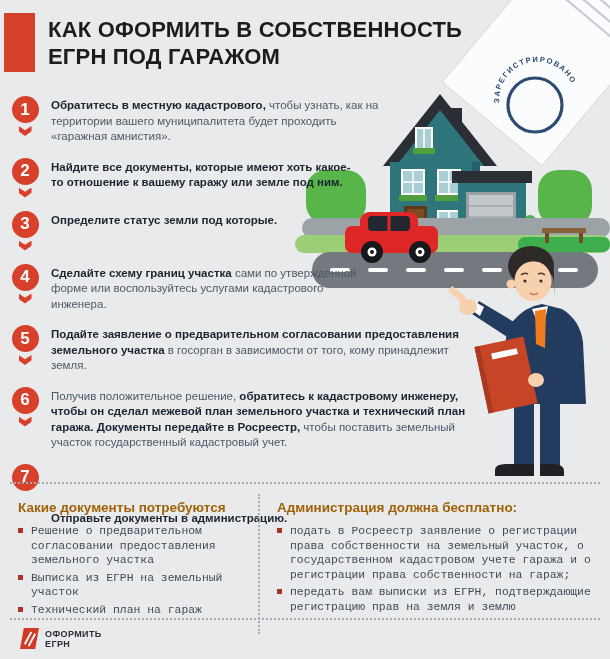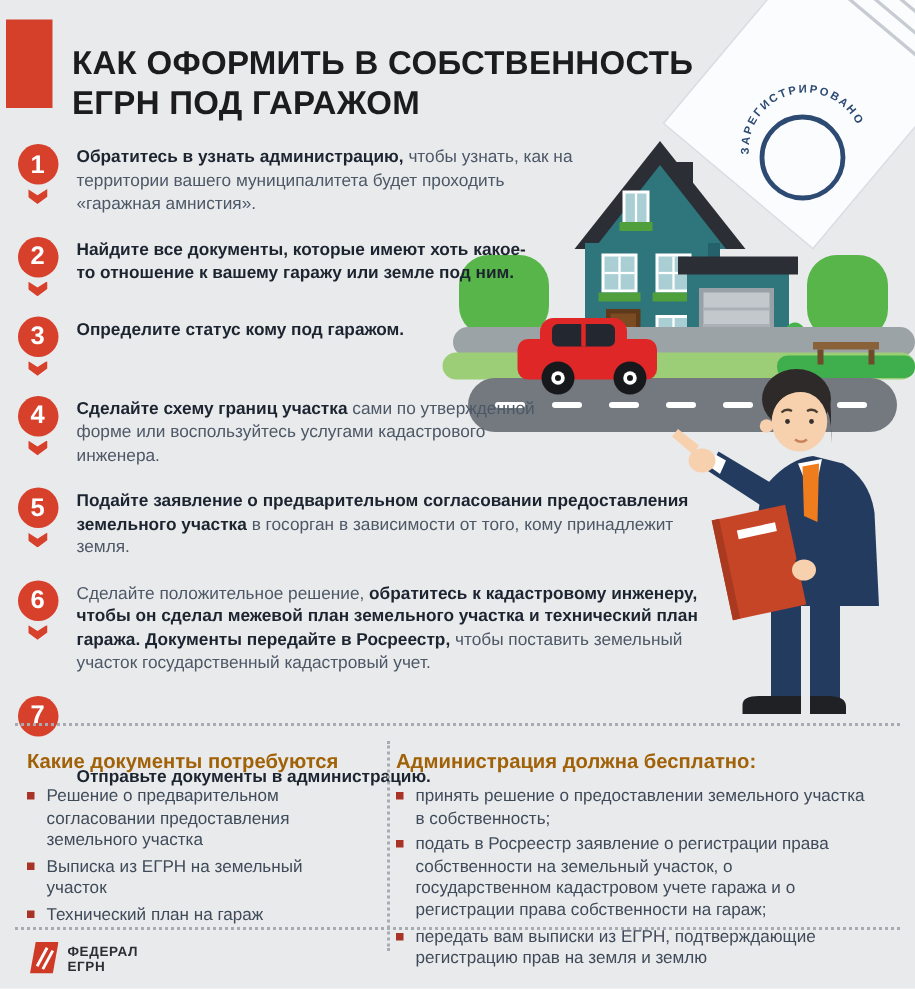--- a/index.html
+++ b/index.html
@@ -1,20 +1,20 @@
 <!DOCTYPE html>
 <html lang="ru"><head>
 <meta charset="utf-8">
 <style>
   html,body{margin:0;padding:0;}
   .page{position:relative;width:610px;height:659px;background:#e9eaec;overflow:hidden;
         font-family:"Liberation Sans",sans-serif;color:#1d2430;}
   
   .red-square{position:absolute;left:4px;top:13px;width:31px;height:59px;background:#d4402a;}
-  .title{position:absolute;left:48px;top:28px;font-size:22px;line-height:27px;font-weight:700;
+  .title{position:absolute;left:48px;top:16px;font-size:22px;line-height:27px;font-weight:700;
          color:#1c1c1e;letter-spacing:.2px;}
   
   .scene{position:absolute;left:290px;top:0;width:320px;height:495px;z-index:0;}
   
   .steps{position:absolute;left:10px;top:96px;width:500px;z-index:1;}
   .step{display:flex;align-items:flex-start;margin-bottom:13px;}
   .badge-col{width:30px;flex:0 0 30px;display:flex;flex-direction:column;align-items:center;}
   .badge{width:27px;height:27px;border-radius:50%;background:#d7402b;color:#fff;font-weight:700;
          font-size:17px;display:flex;align-items:center;justify-content:center;}
   .chev{width:13px;height:10px;background:#d7402b;margin-top:3px;
@@ -30,26 +30,26 @@
   .step:nth-child(6) .step-text{max-width:432px;}
   .step:nth-child(7) .step-text{max-width:310px;margin-top:45px;}
   
   .hrule{position:absolute;left:10px;right:10px;border-top:2px dotted #a8acb2;z-index:2;}
   .hrule.r1{top:482px;}
   .hrule.r2{top:618px;}
   .vrule{position:absolute;left:258px;top:494px;height:140px;border-left:2px dotted #a8acb2;z-index:2;}
   
   .col{position:absolute;z-index:2;}
   .col h3{margin:0 0 9px 0;font-size:13.5px;font-weight:700;color:#a16207;}
-  .col ul{list-style:none;margin:0;padding:0;}
+  .col ul{list-style:none;margin:0;padding:0;font-family:Liberation Mono, monospace;}
   .col li{position:relative;padding-left:13px;font-size:11.4px;line-height:14.6px;
           color:#404b59;margin-bottom:3px;}
   .col li .sq{position:absolute;left:0;top:4px;width:5px;height:5px;background:#aa3327;}
   .col-docs{left:18px;top:500px;width:222px;}
-  .col-admin{left:264px;top:500px;width:318px;}
+  .col-admin{left:277px;top:500px;width:318px;}
   
   .brand{position:absolute;left:20px;top:628px;display:flex;align-items:center;z-index:2;}
   .brand svg{display:block;}
   .brand-name{margin-left:6px;font-size:9px;font-weight:700;line-height:10px;
               letter-spacing:.4px;color:#2b2e33;}
 </style>
 </head>
 <body>
 
 <div class="page">
@@ -216,56 +216,56 @@
     <div>КАК ОФОРМИТЬ В СОБСТВЕННОСТЬ</div>
     <div>ЕГРН ПОД ГАРАЖОМ</div>
   </div>
 
   <div class="steps">
     <div class="step">
       <div class="badge-col">
         <div class="badge">1</div>
         <div class="chev"></div>
       </div>
-      <div class="step-text"><span></span><b>Обратитесь в узнать администрацию,</b><span> чтобы узнать, как на территории вашего муниципалитета будет проходить «гаражная амнистия».</span></div>
+      <div class="step-text"><span></span><b>Обратитесь в местную кадастрового,</b><span> чтобы узнать, как на территории вашего муниципалитета будет проходить «гаражная амнистия».</span></div>
     </div>
     <div class="step">
       <div class="badge-col">
         <div class="badge">2</div>
         <div class="chev"></div>
       </div>
       <div class="step-text"><span></span><b>Найдите все документы, которые имеют хоть какое-то отношение к вашему гаражу или земле под ним.</b><span></span></div>
     </div>
     <div class="step">
       <div class="badge-col">
         <div class="badge">3</div>
         <div class="chev"></div>
       </div>
-      <div class="step-text"><span></span><b>Определите статус кому под гаражом.</b><span></span></div>
+      <div class="step-text"><span></span><b>Определите статус земли под которые.</b><span></span></div>
     </div>
     <div class="step">
       <div class="badge-col">
         <div class="badge">4</div>
         <div class="chev"></div>
       </div>
       <div class="step-text"><span></span><b>Сделайте схему границ участка</b><span> сами по утвержденной форме или воспользуйтесь услугами кадастрового инженера.</span></div>
     </div>
     <div class="step">
       <div class="badge-col">
         <div class="badge">5</div>
         <div class="chev"></div>
       </div>
       <div class="step-text"><span></span><b>Подайте заявление о предварительном согласовании предоставления земельного участка</b><span> в госорган в зависимости от того, кому принадлежит земля.</span></div>
     </div>
     <div class="step">
       <div class="badge-col">
         <div class="badge">6</div>
         <div class="chev"></div>
       </div>
-      <div class="step-text"><span>Сделайте положительное решение, </span><b>обратитесь к кадастровому инженеру, чтобы он сделал межевой план земельного участка и технический план гаража. Документы передайте в Росреестр,</b><span> чтобы поставить земельный участок государственный кадастровый учет.</span></div>
+      <div class="step-text"><span>Получив положительное решение, </span><b>обратитесь к кадастровому инженеру, чтобы он сделал межевой план земельного участка и технический план гаража. Документы передайте в Росреестр,</b><span> чтобы поставить земельный участок государственный кадастровый учет.</span></div>
     </div>
     <div class="step">
       <div class="badge-col">
         <div class="badge">7</div>
 
       </div>
       <div class="step-text"><span></span><b>Отправьте документы в администрацию.</b><span></span></div>
     </div>
   </div>
 
@@ -278,31 +278,31 @@
     <ul>
       <li><span class="sq"></span><span>Решение о предварительном согласовании предоставления земельного участка</span></li>
       <li><span class="sq"></span><span>Выписка из ЕГРН на земельный участок</span></li>
       <li><span class="sq"></span><span>Технический план на гараж</span></li>
     </ul>
   </div>
 
   <div class="col col-admin">
     <h3>Администрация должна бесплатно:</h3>
     <ul>
-      <li><span class="sq"></span><span>принять решение о предоставлении земельного участка в собственность;</span></li>
+      <li><span class="sq"></span></li>
       <li><span class="sq"></span><span>подать в Росреестр заявление о регистрации права собственности на земельный участок, о государственном кадастровом учете гаража и о регистрации права собственности на гараж;</span></li>
       <li><span class="sq"></span><span>передать вам выписки из ЕГРН, подтверждающие регистрацию прав на земля и землю</span></li>
     </ul>
   </div>
 
   <div class="brand">
     <svg width="19" height="21" viewBox="0 0 20 22">
       <polygon points="4,0 20,0 16,22 0,22" fill="#cf3a27"></polygon>
       <line x1="5" y1="17" x2="12" y2="4" stroke="#fff" stroke-width="2"></line>
       <line x1="9" y1="19" x2="16" y2="6" stroke="#fff" stroke-width="2"></line>
     </svg>
     <div class="brand-name">
-      <div>ФЕДЕРАЛ</div>
+      <div>ОФОРМИТЬ</div>
       <div>ЕГРН</div>
     </div>
   </div>
 
 </div>
 
 </body></html>

